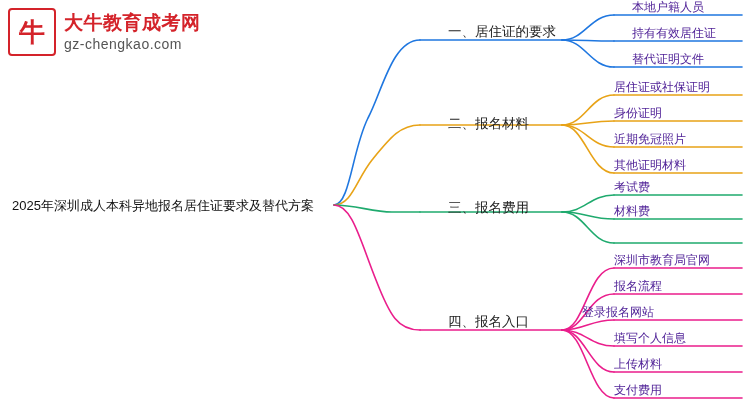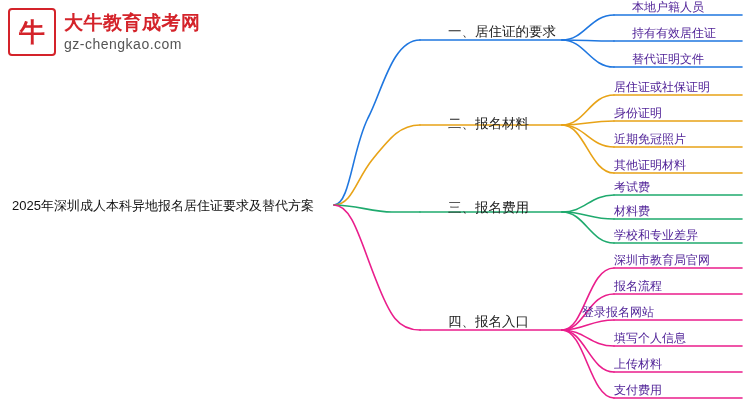--- a/index.html
+++ b/index.html
@@ -170,21 +170,20 @@
 
   <div class="node branch" style="left:448px; top:116px;">二、报名材料</div>
   <div class="node leaf" style="left:614px; top:79px;text-align:center;">居住证或社保证明</div>
   <div class="node leaf" style="left:614px; top:105px;">身份证明</div>
   <div class="node leaf" style="left:614px; top:131px;">近期免冠照片</div>
   <div class="node leaf" style="left:614px; top:157px;">其他证明材料</div>
 
   <div class="node branch" style="left:448px; top:200px;">三、报名费用</div>
   <div class="node leaf" style="left:614px; top:179px;">考试费</div>
   <div class="node leaf" style="left:614px; top:203px;">材料费</div>
-  <div class="node leaf" style="left:614px; top:227px;">学校和专业差异</div>
 
   <div class="node branch" style="left:448px; top:314px;">四、报名入口</div>
   <div class="node leaf" style="left:614px; top:252px;">深圳市教育局官网</div>
   <div class="node leaf" style="left:614px; top:278px;">报名流程</div>
   <div class="node leaf" style="left:582px; top:304px;">登录报名网站</div>
   <div class="node leaf" style="left:614px; top:330px;">填写个人信息</div>
   <div class="node leaf" style="left:614px; top:356px;">上传材料</div>
   <div class="node leaf" style="left:614px; top:382px;text-align:right;">支付费用</div>
 
 </div>

